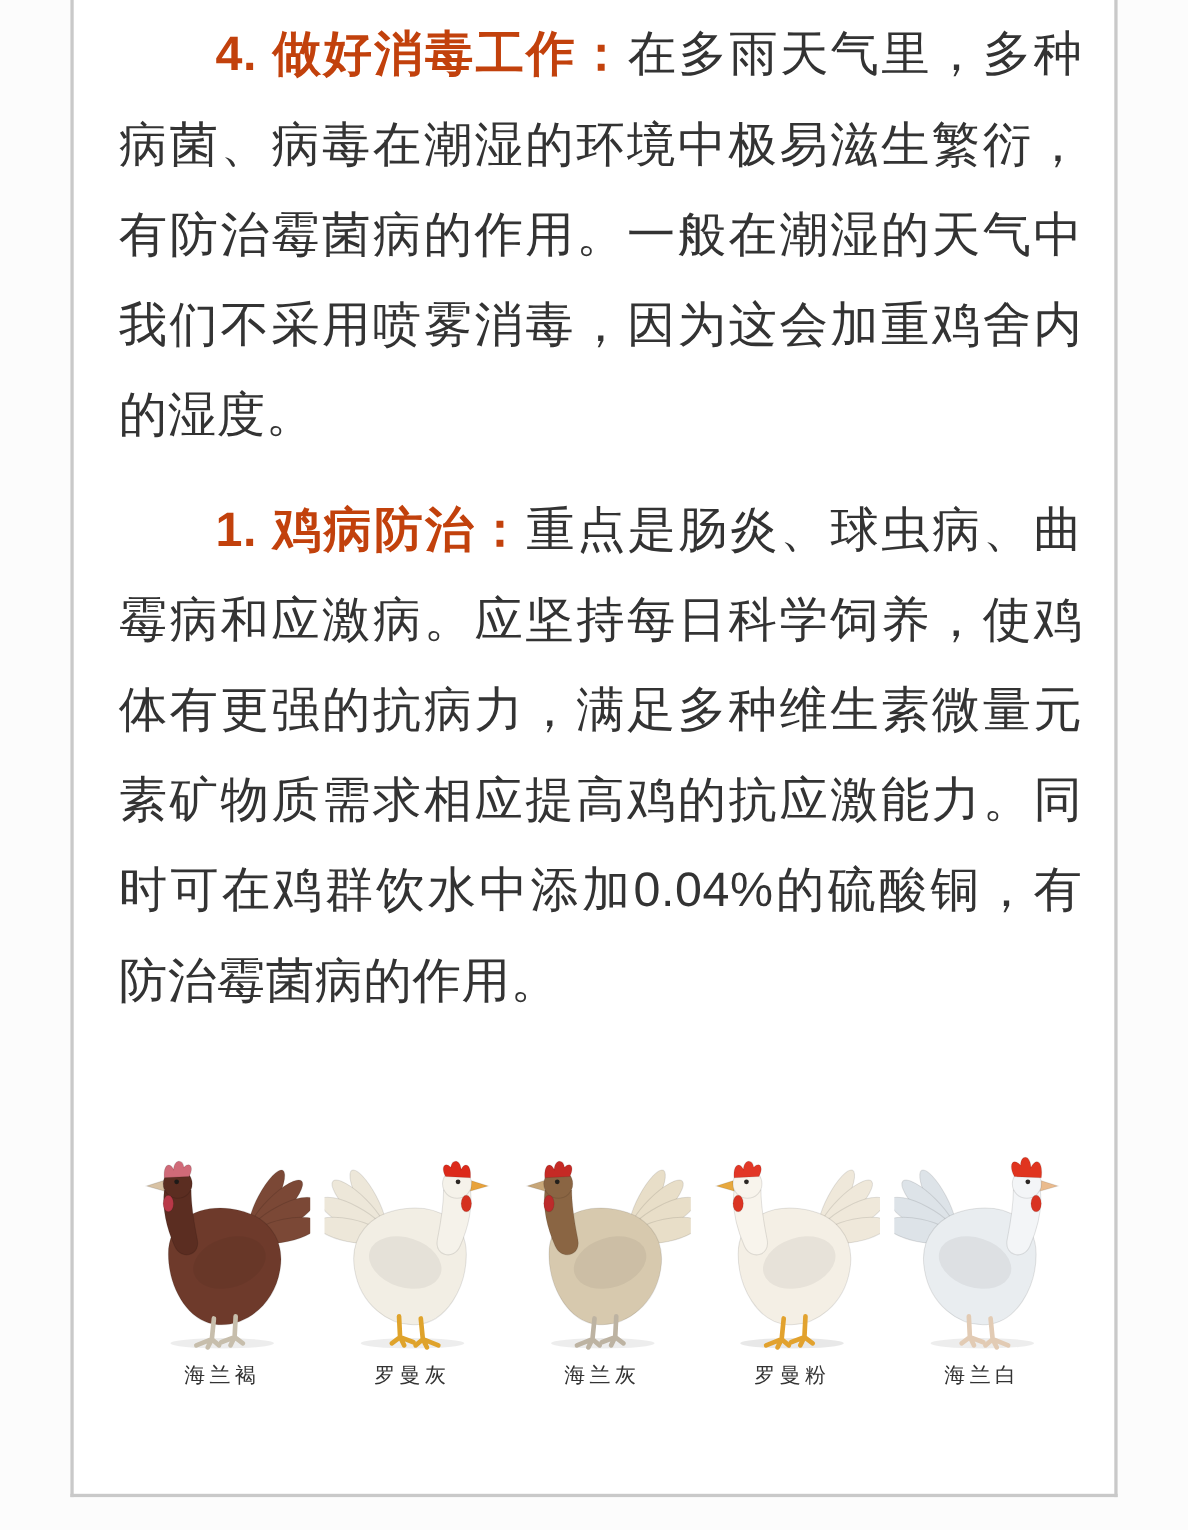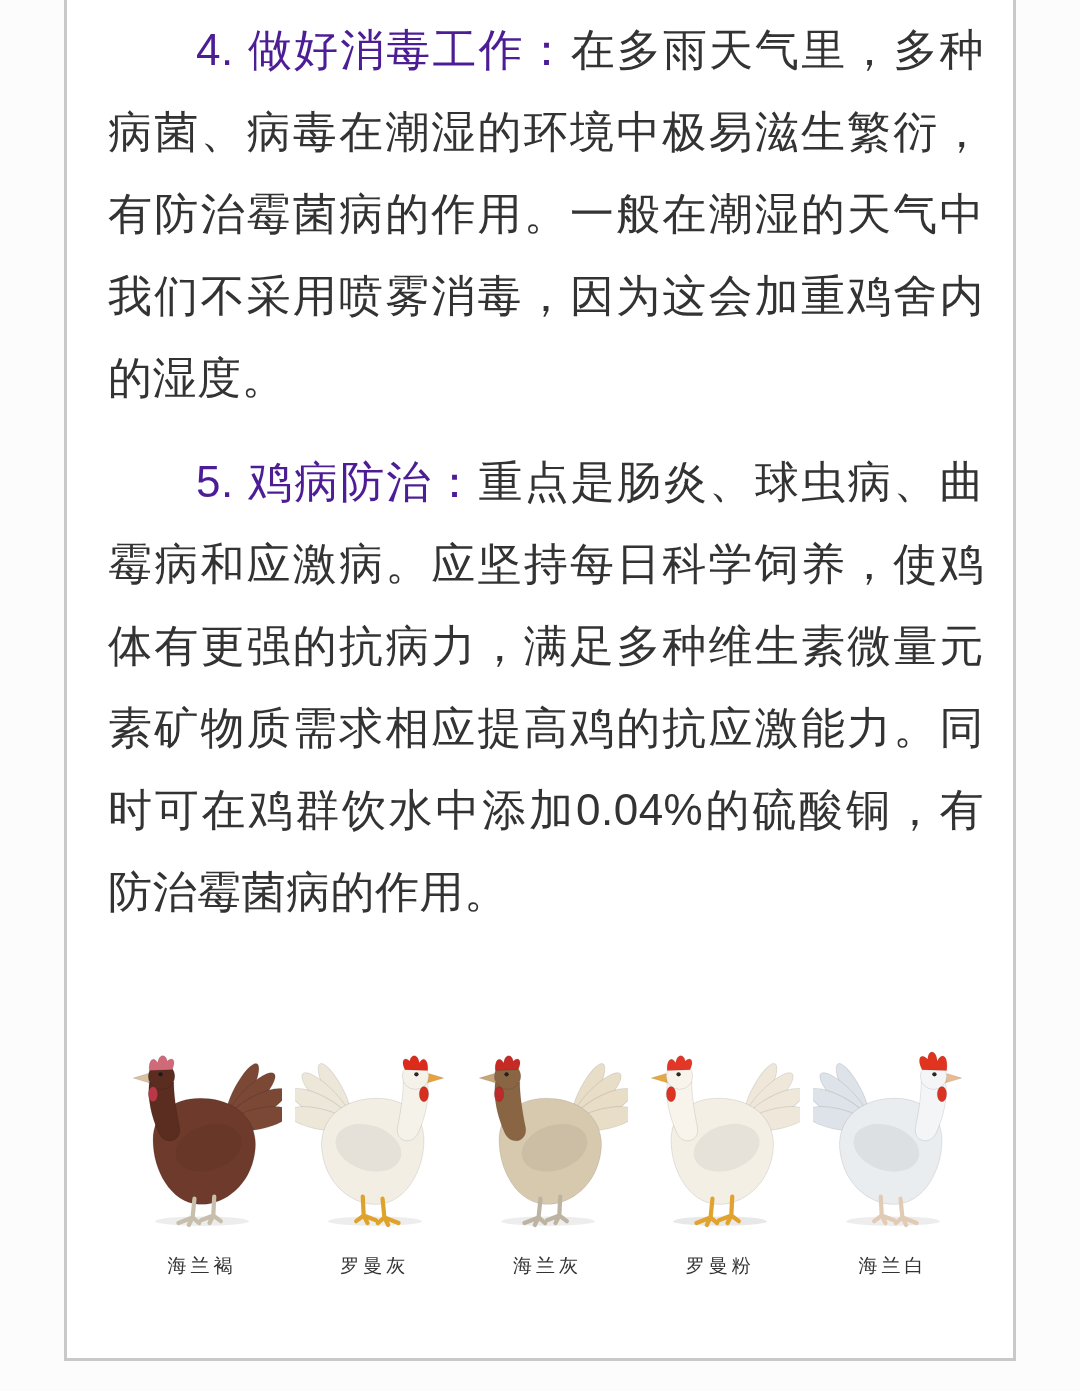--- a/index.html
+++ b/index.html
@@ -28,51 +28,51 @@
     left: 41px;
     width: 876px;
     font-size: 44px;
     line-height: 82px;
     color: #333333;
     text-align: justify;
     letter-spacing: 0.5px;
   }
   .article p { margin: 0; text-indent: 2em; }
   .article p + p { margin-top: 22px; }
-  .article strong { font-weight: normal; color: #4c1d95; }
+  .article strong { font-weight: bold; color: #c2410c; }
   .figure {
     position: absolute;
     left: 0;
     top: 1046px;
     width: 100%;
     box-sizing: border-box;
     padding: 0 40px 0 55px;
     display: flex;
     justify-content: space-between;
     align-items: flex-end;
   }
   .breed { display: flex; flex-direction: column; align-items: center; }
   .chicken { width: 160px; height: 186px; display: block; }
   .breed.flip svg { transform: scaleX(-1); }
   .breed-label {
-    margin-top: 24px;
+    margin-top: 8px;
     font-size: 19px;
     letter-spacing: 4px;
     color: #333333;
     white-space: nowrap;
   }
 </style>
 </head>
 <body>
 
 <div class="panel">
 
   <div class="article">
     <p><strong>4. 做好消毒工作：</strong><span>在多雨天气里，多种病菌、病毒在潮湿的环境中极易滋生繁衍，有防治霉菌病的作用。一般在潮湿的天气中我们不采用喷雾消毒，因为这会加重鸡舍内的湿度。</span></p>
-    <p><strong>5. 鸡病防治：</strong><span>重点是肠炎、球虫病、曲霉病和应激病。应坚持每日科学饲养，使鸡体有更强的抗病力，满足多种维生素微量元素矿物质需求相应提高鸡的抗应激能力。同时可在鸡群饮水中添加0.04%的硫酸铜，有防治霉菌病的作用。</span></p>
+    <p><strong>1. 鸡病防治：</strong><span>重点是肠炎、球虫病、曲霉病和应激病。应坚持每日科学饲养，使鸡体有更强的抗病力，满足多种维生素微量元素矿物质需求相应提高鸡的抗应激能力。同时可在鸡群饮水中添加0.04%的硫酸铜，有防治霉菌病的作用。</span></p>
   </div>
 
   <div class="figure">
 
     <div class="breed">
       <svg class="chicken" viewBox="0 0 170 195">
         <ellipse cx="85" cy="188" rx="50" ry="5" fill="rgba(0,0,0,0.07)"></ellipse>
         <g stroke-width="1" stroke="rgba(0,0,0,0.12)">
           <ellipse cx="128" cy="50" rx="33" ry="9" transform="rotate(-62 128 50)" fill="#7B4836"></ellipse>
           <ellipse cx="137" cy="56" rx="35" ry="10" transform="rotate(-45 137 56)" fill="#7B4836"></ellipse>

